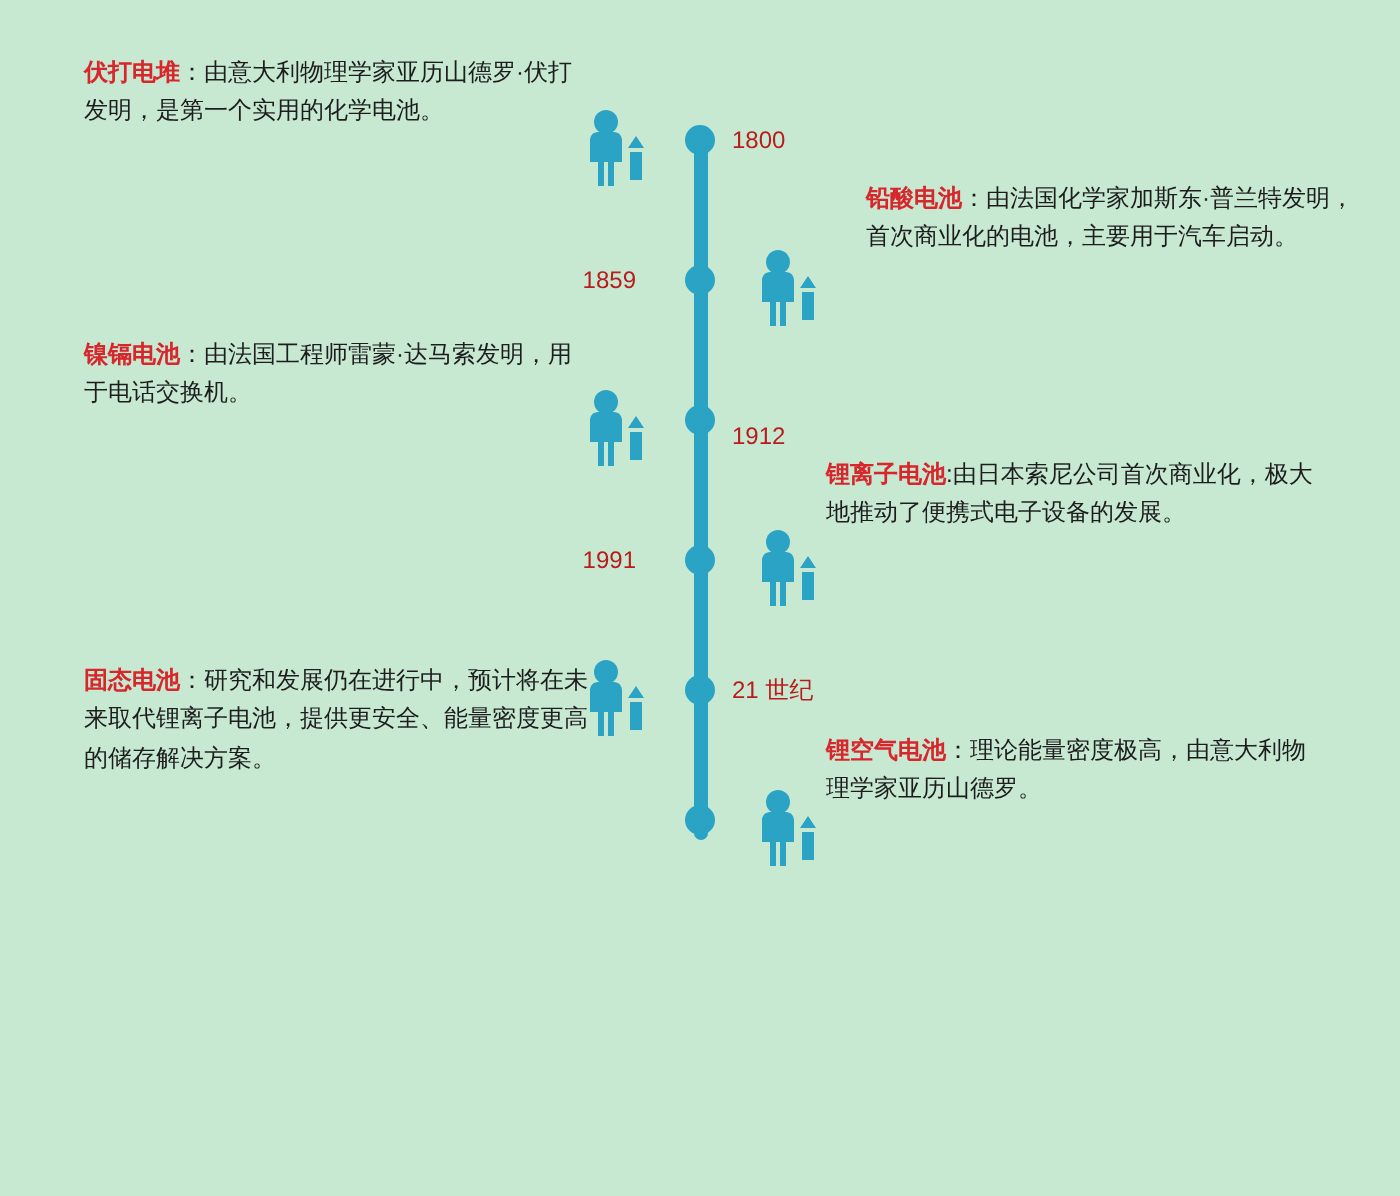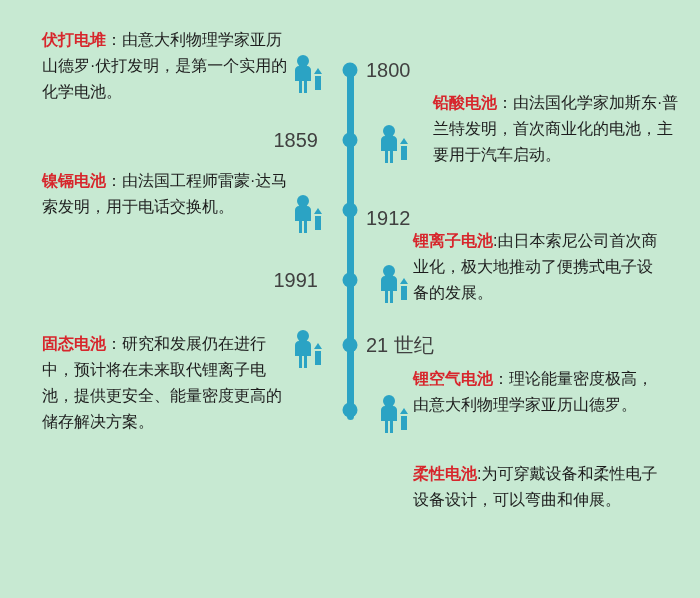--- a/index.html
+++ b/index.html
@@ -34,39 +34,39 @@
     position: absolute;
     width: 15px;
     height: 15px;
     border-radius: 50%;
     background: #2ba3c4;
     transform: translate(-50%, -50%);
     left: 350px;
   }
   .year-label {
     position: absolute;
-    color: #404040;
-    font-size: 20px;
+    color: #b91c1c;
+    font-size: 12px;
     white-space: nowrap;
     line-height: 1;
   }
   .year-right { left: 366px; transform: translateY(-50%); }
   .year-left  { right: 366px; transform: translateY(-50%); padding-right: 16px; }
 
   
   .person {
     position: absolute;
     transform: translate(-50%, -50%);
   }
   .person svg { display: block; }
 
   
   .txt {
     position: absolute;
-    font-size: 16px;
+    font-size: 12px;
     line-height: 1.62;
     color: #1d1d1d;
   }
   .txt .ttl {
     color: #d7262c;
     font-weight: bold;
   }
   .txt-left  { text-align: left; }
 </style>
 </head>
@@ -156,17 +156,14 @@
   </div>
 
   <div class="txt txt-left" style="left:413px; top:228px; width:250px;">
     <span class="ttl">锂离子电池</span><span>:</span><span>由日本索尼公司首次商业化，极大地推动了便携式电子设备的发展。</span>
   </div>
 
   <div class="txt txt-left" style="left:413px; top:366px; width:250px;">
     <span class="ttl">锂空气电池</span><span>：</span><span>理论能量密度极高，由意大利物理学家亚历山德罗。</span>
   </div>
 
-  <div class="txt txt-left" style="left:413px; top:461px; width:250px;">
-    <span class="ttl">柔性电池</span><span>:</span><span>为可穿戴设备和柔性电子设备设计，可以弯曲和伸展。</span>
-  </div>
 
 </div>
 
 </body></html>

